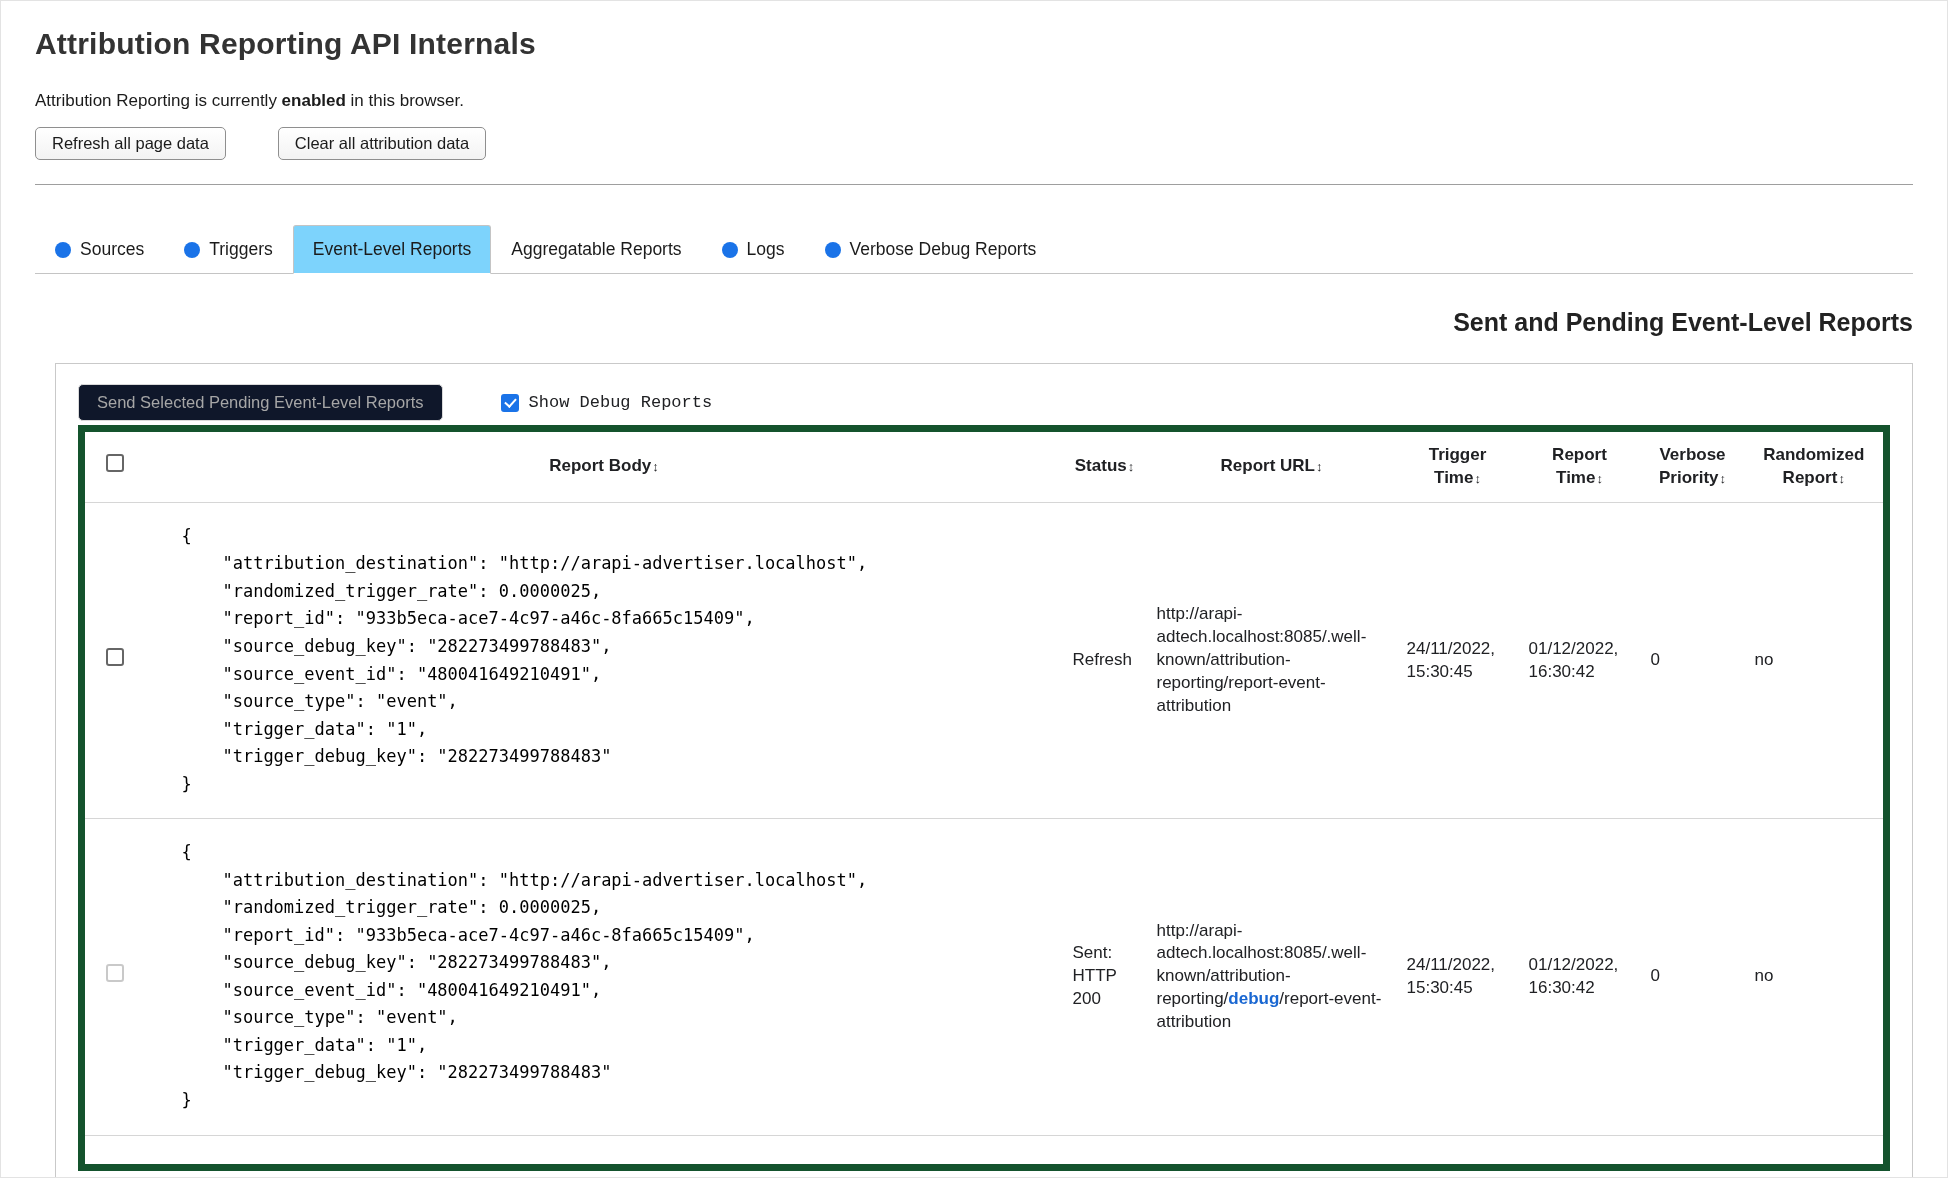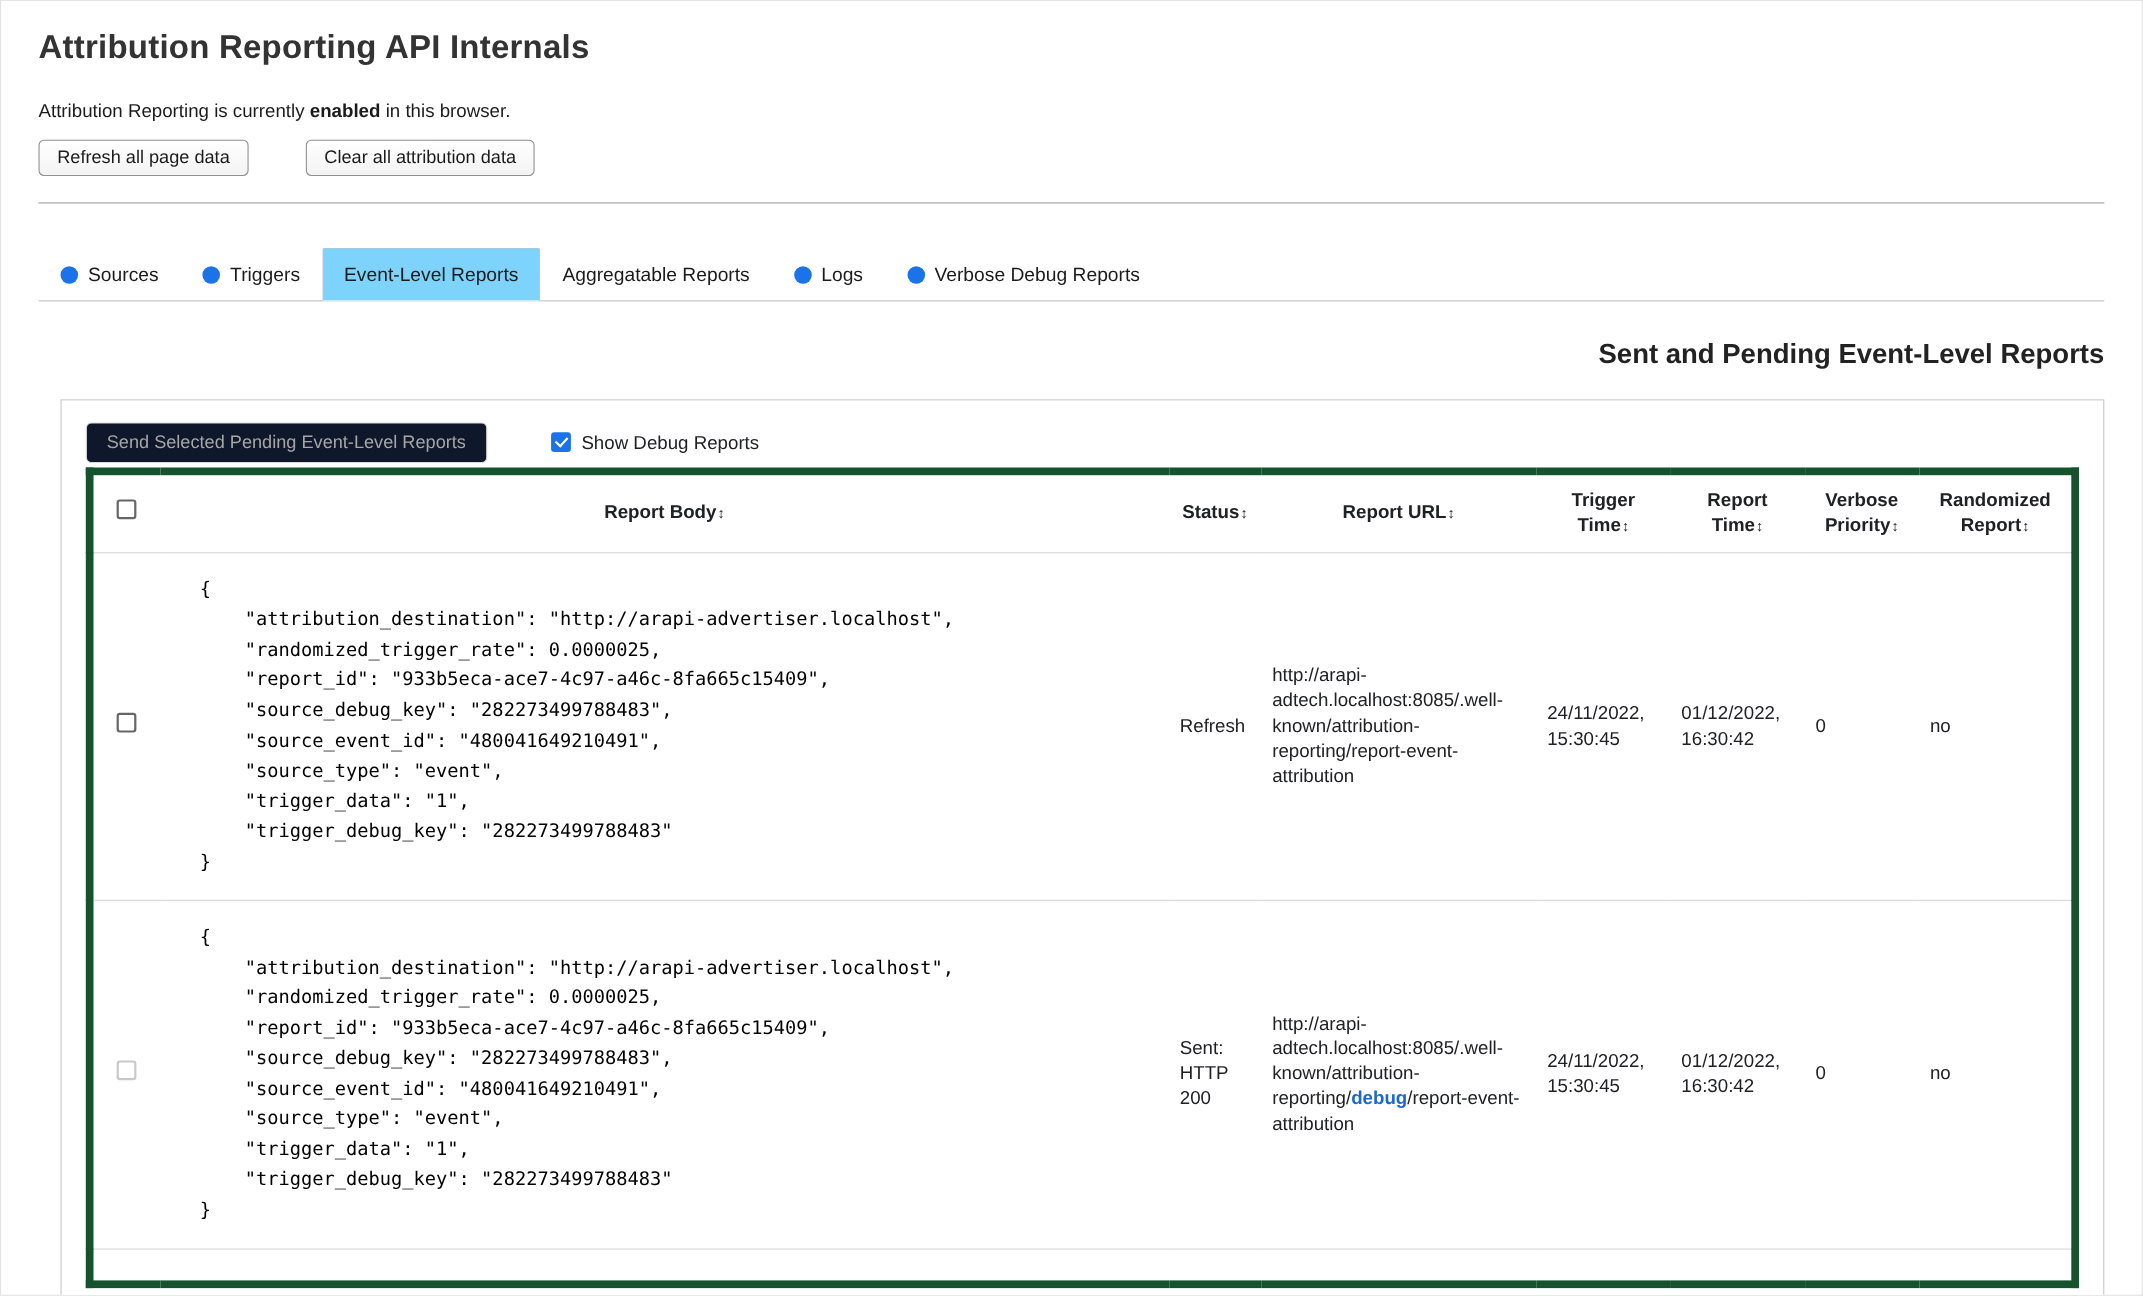--- a/index.html
+++ b/index.html
@@ -45,21 +45,21 @@
     margin: 26px 0 0 20px;
     border: 1px solid #c9c9c9;
     padding: 20px 22px 22px 22px;
     background: #fff;
   }
   .panel-toolbar { display: flex; align-items: center; }
   .btn.disabled {
     color: #a6a6a6; border-color: #d9d9d9; background: #0f172a; cursor: default;
     font-size: 16.5px; padding: 8px 18px;
   }
-  .debug-toggle { display: flex; align-items: flex-start; gap: 10px; margin-left: 58px; font-size: 17px; cursor: pointer; }
+  .debug-toggle { display: flex; align-items: flex-end; gap: 10px; margin-left: 58px; font-size: 17px; cursor: pointer; font-family: Liberation Mono, monospace; }
 
   .checkbox {
     position: relative; display: inline-block;
     width: 18px; height: 18px; border: 2px solid #666;
     border-radius: 3px; background: #fff; flex: 0 0 auto; cursor: pointer;
   }
   .checkbox.checked { background: #1a73e8; border-color: #1a73e8; }
   .checkbox.checked::after {
     content: ""; position: absolute; left: 4px; top: 0px;
     width: 5px; height: 9px;

